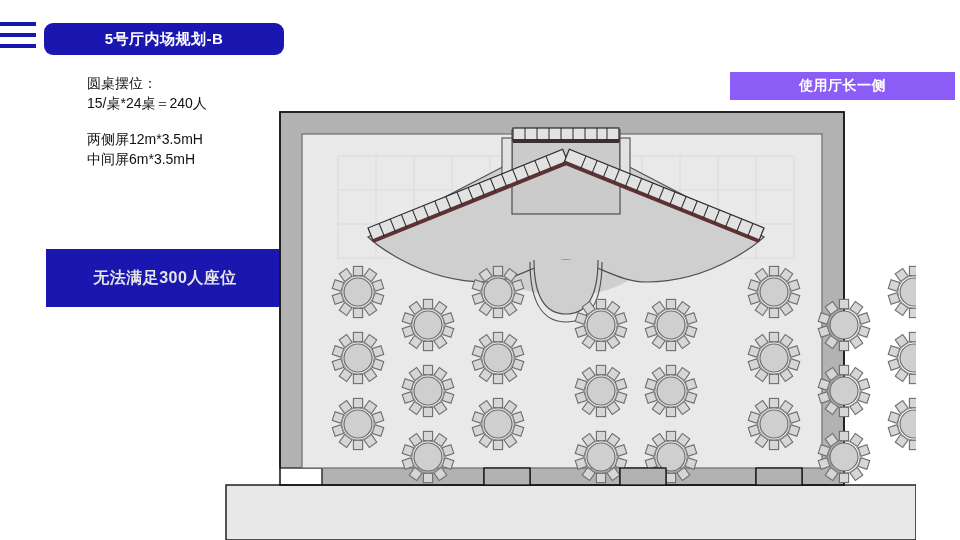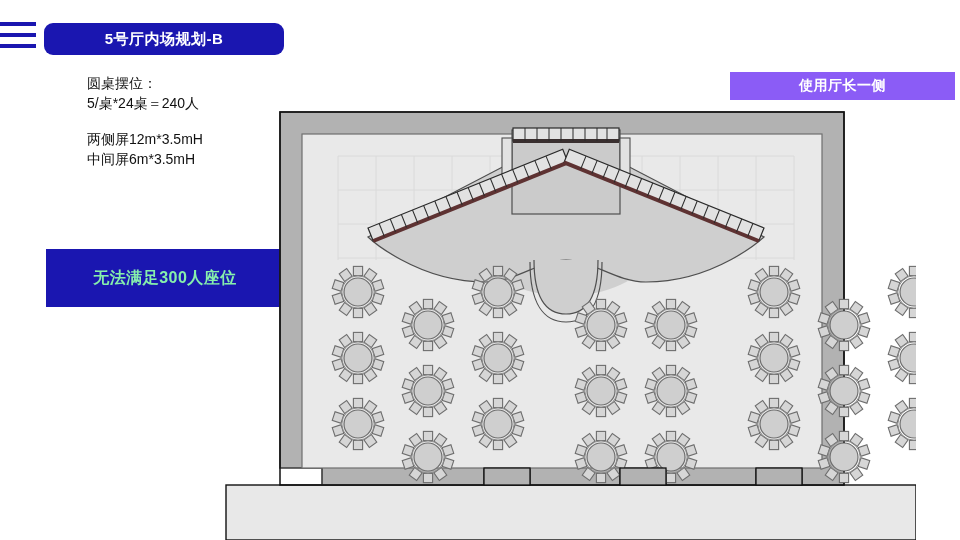--- a/index.html
+++ b/index.html
@@ -40,21 +40,21 @@
   #info-block{
     position:absolute;left:51px;top:73px;width:230px;
     font-size:14px;color:#111111;line-height:20px;margin-left:36px;
   }
   #info-block .blank{height:16px;}
   #info-block .ln{white-space:nowrap;}
 
   
   #warning-box{
     position:absolute;left:46px;top:249px;width:238px;height:58px;
-    background:#1a16b0;color:#86efac;
+    background:#1a16b0;color:#e5e5e5;
     display:flex;align-items:center;justify-content:center;
     font-size:16px;font-weight:bold;letter-spacing:.5px;
   }
 
   
   #floorplan{position:absolute;left:216px;top:100px;width:700px;height:440px;}
   #floorplan svg{display:block;}
 </style>
 </head>
 <body>
@@ -66,21 +66,21 @@
     <div class="bar b2"></div>
     <div class="bar b3"></div>
   </div>
 
   <div id="title-banner">5号厅内场规划-B</div>
 
   <div id="side-banner">使用厅长一侧</div>
 
   <div id="info-block">
     <div class="ln">圆桌摆位：</div>
-    <div class="ln">5/桌*24桌＝240人</div>
+    <div class="ln">15/桌*24桌＝240人</div>
     <div class="blank"></div>
     <div class="ln">两侧屏12m*3.5mH</div>
     <div class="ln">中间屏6m*3.5mH</div>
   </div>
 
   <div id="warning-box">无法满足300人座位</div>
 
   <div id="floorplan">
     <svg width="700" height="440" viewBox="0 0 700 440" xmlns="http://www.w3.org/2000/svg">
       <defs>

